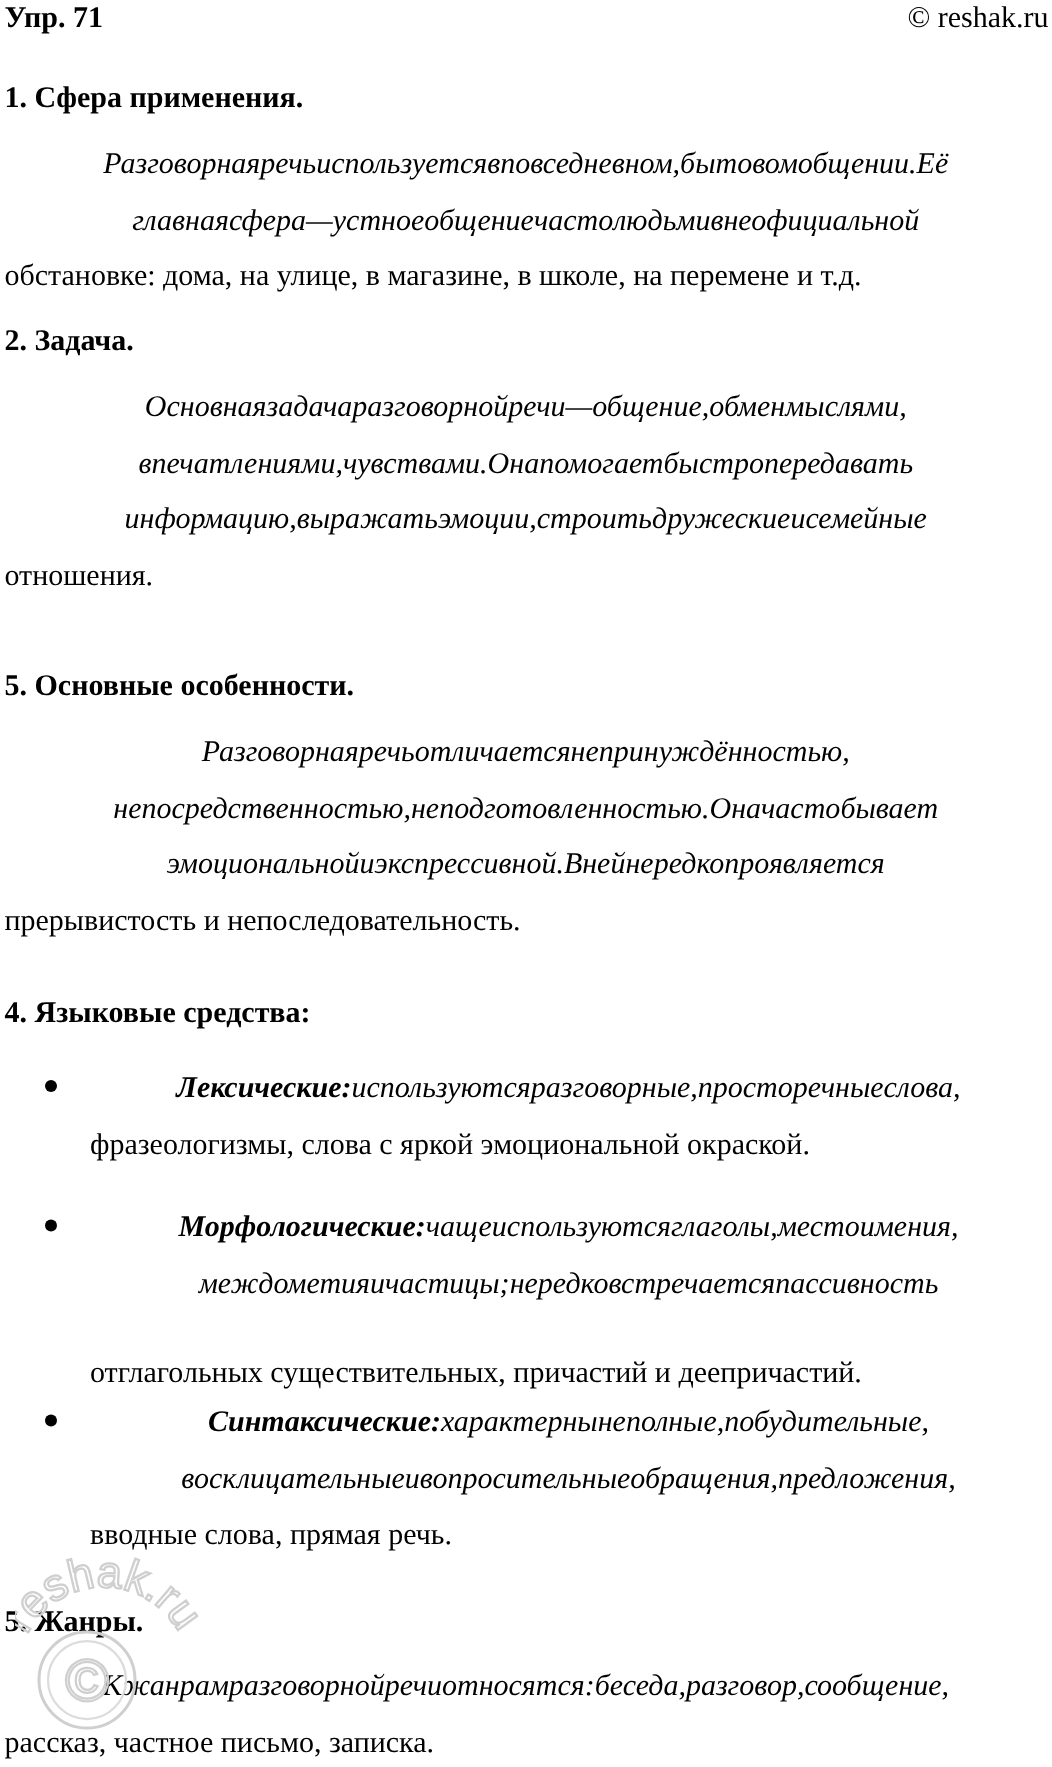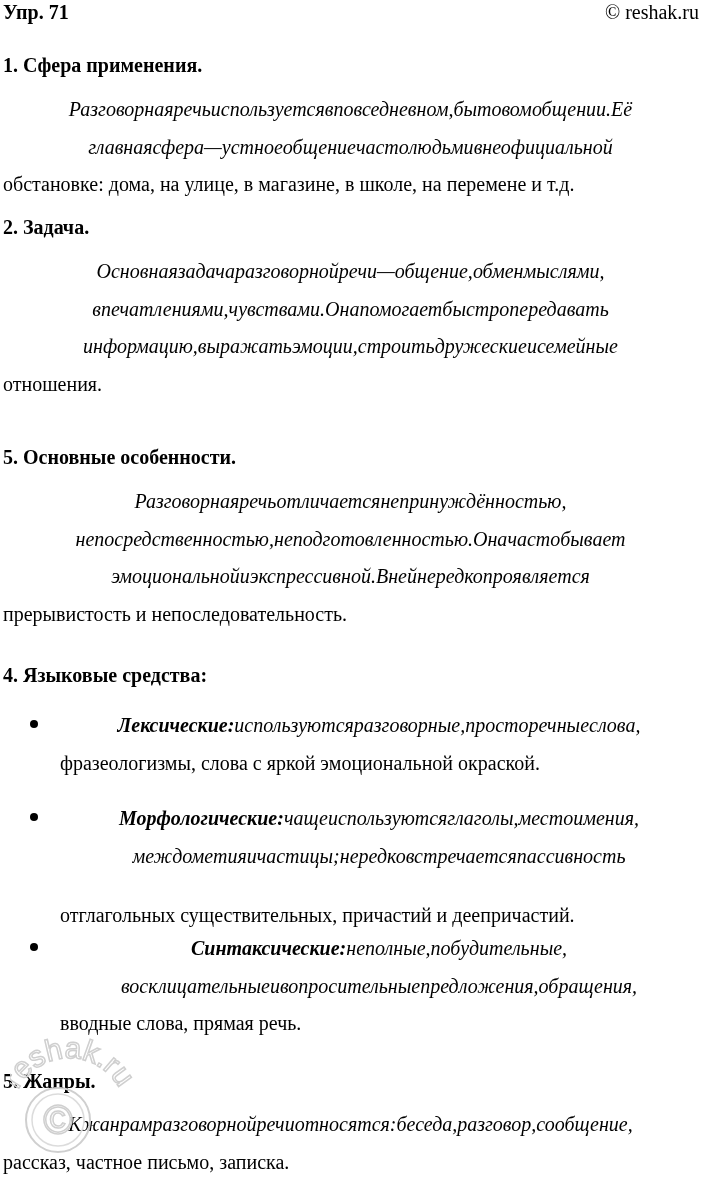--- a/index.html
+++ b/index.html
@@ -229,29 +229,30 @@
       </span>
     <span style="display:block;height:37.5px;white-space:nowrap;margin-top:22px;">отглагольных существительных, причастий и деепричастий.</span>
   </div>
 </div>
 
 <div class="bullet-item" style="top:930px;">
   <span class="bullet-dot"></span>
   <div class="bullet-text">
     <span class="line-flex" style="display:flex;height:37.5px;">
       <span class="bold">Синтаксические:</span>
+      <span>характерны</span>
         <span>неполные,</span>
         <span>побудительные,</span>
     </span>
     <span class="line-flex" style="display:flex;height:37.5px;">
         <span>восклицательные</span>
         <span>и</span>
         <span>вопросительные</span>
+        <span>обращения,</span>
         <span>предложения,</span>
-        <span>обращения,</span>
       </span>
     <span style="display:block;height:37.5px;white-space:nowrap;">вводные слова, прямая речь.</span>
   </div>
 </div>
 
 <div class="heading" style="top:1069px;">5. Жанры.</div>
 <div class="para" style="top:1106px;">
   <span class="line line-flex">
       <span>К</span>
       <span>жанрам</span>

